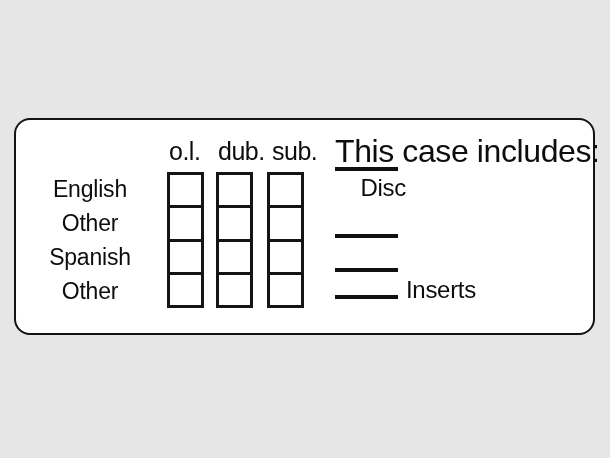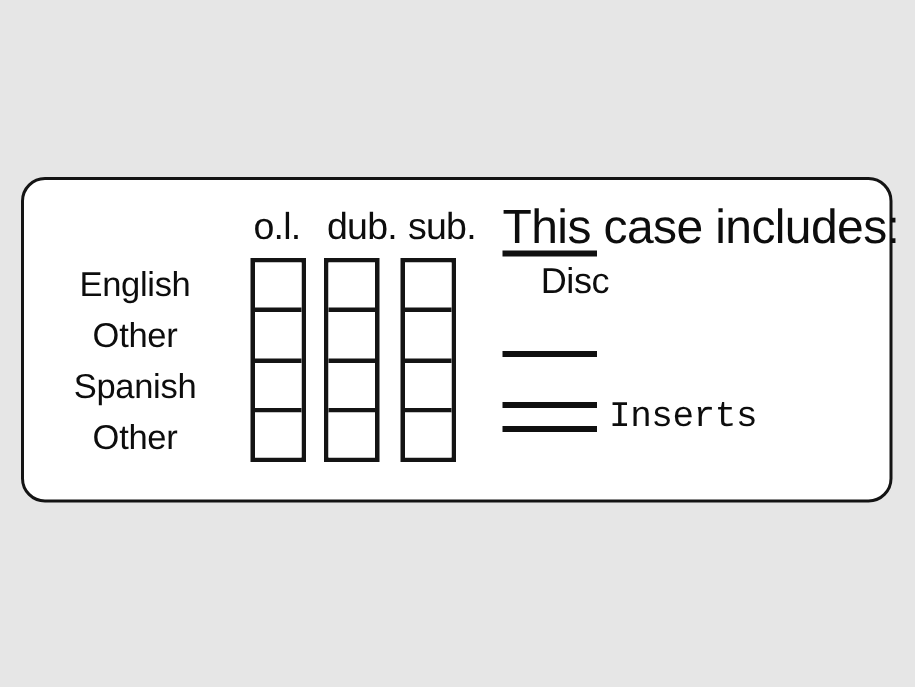--- a/index.html
+++ b/index.html
@@ -169,19 +169,19 @@
     </div>
 
     <div class="content-row" style="top:90px;">
       <span class="blank-line"></span>
     </div>
 
     <div class="content-row" style="top:124px;">
       <span class="blank-line"></span>
     </div>
 
-    <div class="content-row" style="top:140px;font-family:Liberation Mono, monospace;">
+    <div class="content-row" style="top:151px;">
       <span class="blank-line"></span>
       <span class="content-label">Inserts</span>
     </div>
   </div>
 
 </div>
 
 </body></html>

